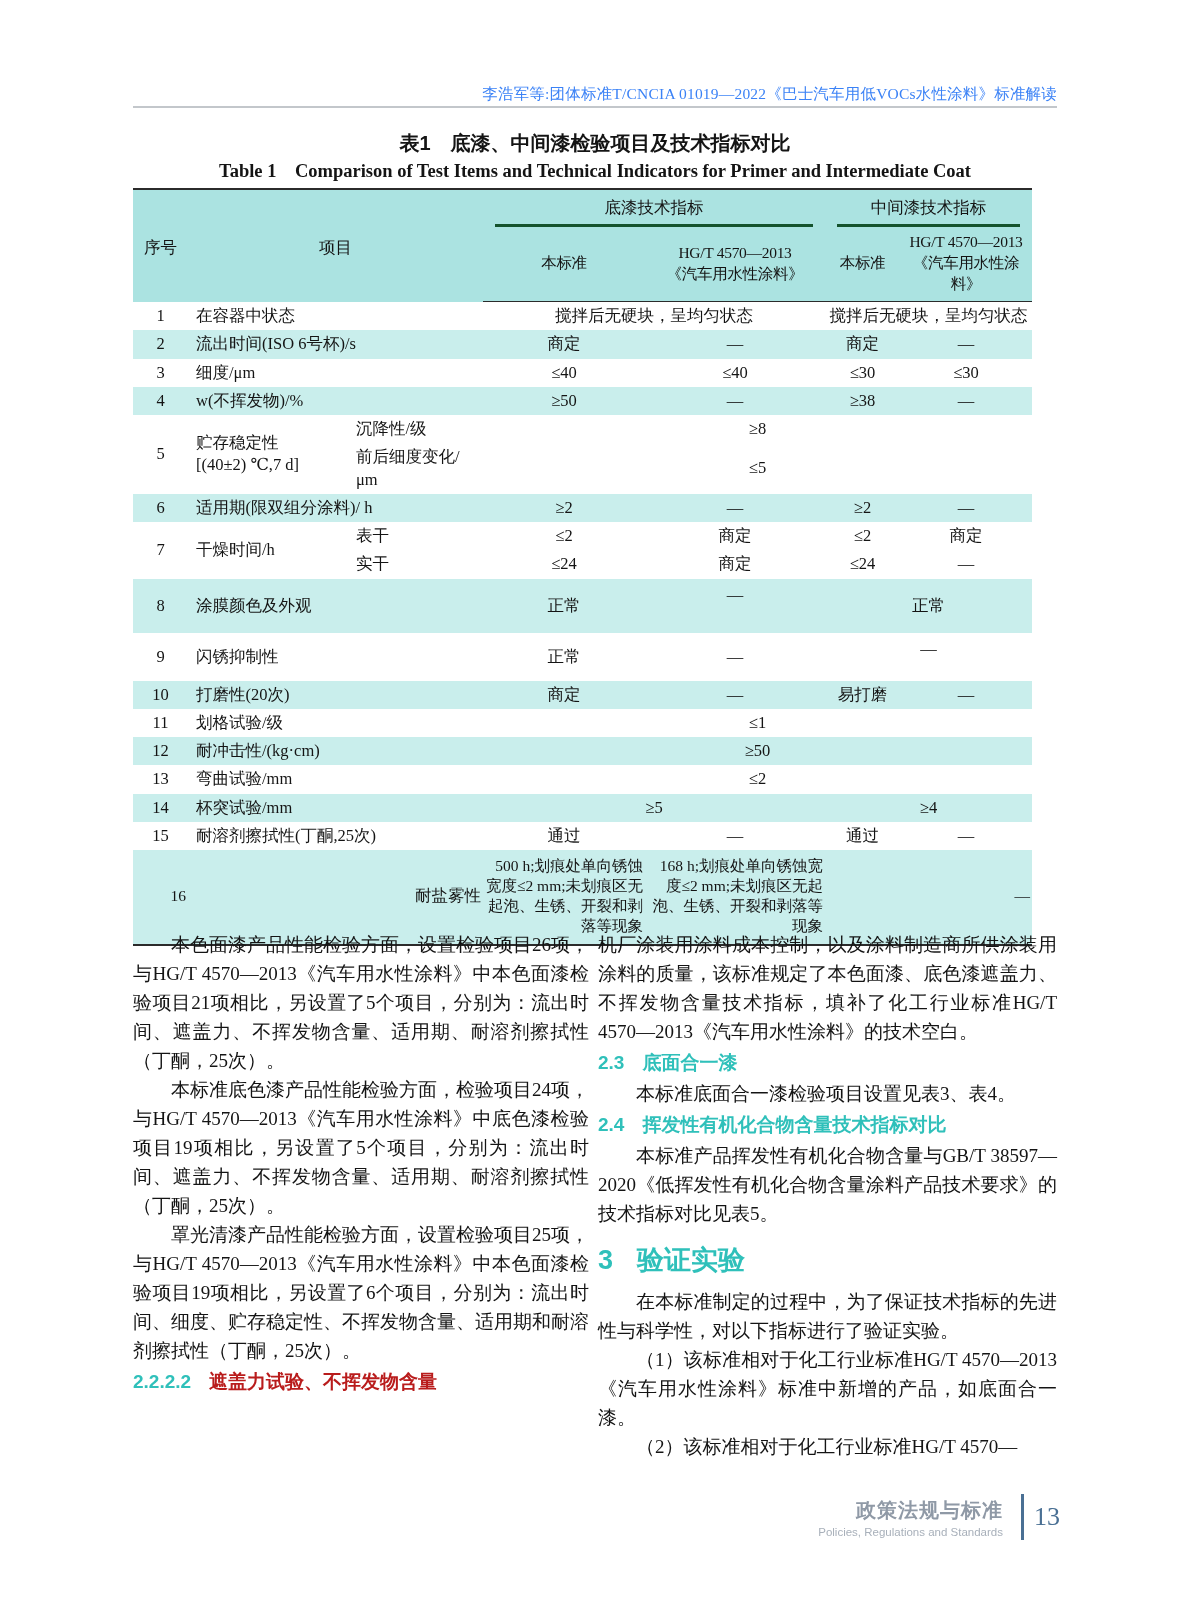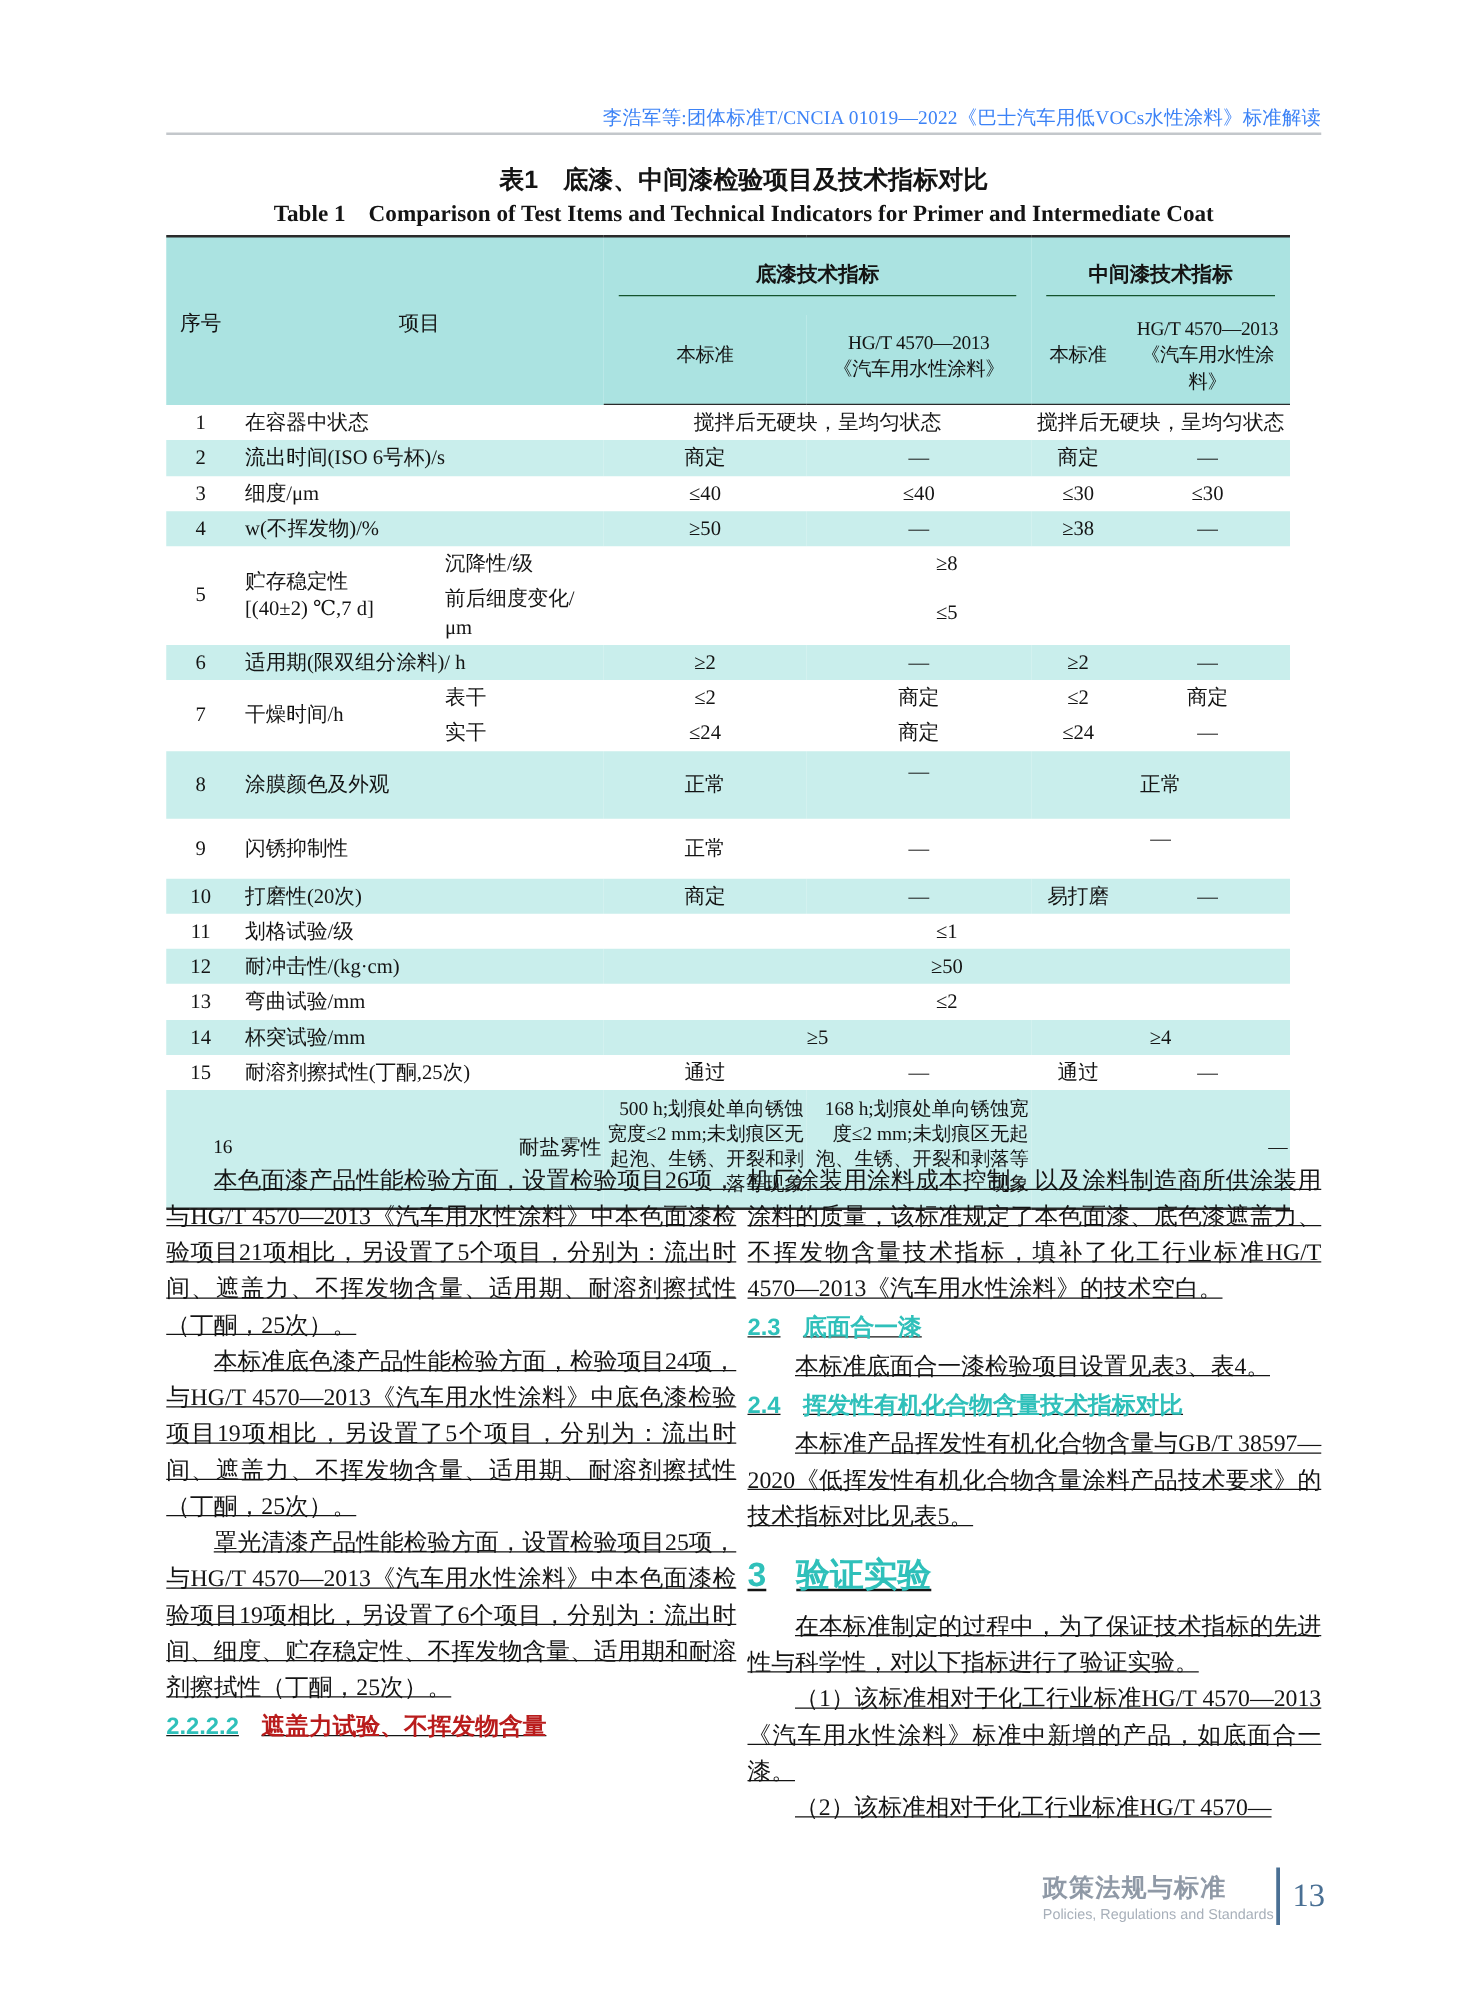--- a/index.html
+++ b/index.html
@@ -18,47 +18,47 @@
                 font-weight:bold;font-size:18.5px;}
 
   
   table.cmp{position:absolute;left:133px;top:188px;width:899px;border-collapse:collapse;table-layout:fixed;
             font-size:16.5px;border-top:2px solid #2b2b2b;border-bottom:2px solid #2b2b2b;}
   table.cmp th,table.cmp td{padding:3px 2px;text-align:center;vertical-align:middle;
             white-space:pre-line;font-weight:normal;line-height:1.35;}
   table.cmp thead tr{background:var(--hdr-bg);}
   table.cmp thead tr.sub th{border-bottom:1.5px solid #2b2b2b;font-size:15.5px;letter-spacing:-0.3px;padding:2px 0 6px;}
   table.cmp thead tr.grp-row th{padding-top:7px;}
-  .grp-line{border-bottom:1px solid #14532d;margin:12px 10px;padding-bottom:5px;font-size:16.5px;font-weight:bold;}
+  .grp-line{border-bottom:3px solid #14532d;margin:0 10px;padding-bottom:5px;font-size:16.5px;}
   table.cmp tr.shade{background:var(--stripe-bg);}
   table.cmp td.l{text-align:left;padding-left:8px;}
   table.cmp td.up{vertical-align:top;padding-top:5px;}
   table.cmp tr.tall{height:54px;}
   table.cmp tr.tall2{height:48px;}
   table.cmp tr.salt td{font-size:15.5px;line-height:20px;padding-top:6px;padding-bottom:8px;text-align:right;}
   table.cmp tr.salt td.l{font-size:16.5px;}
 
   
-  .col{position:absolute;top:930px;font-size:19px;line-height:29px;text-align:justify;text-decoration:underline;}
+  .col{position:absolute;top:930px;font-size:19px;line-height:29px;text-align:justify;}
   .col-left{left:133px;width:456px;}
   .col-right{left:598px;width:459px;}
   .para{margin:0;text-indent:2em;}
   .para.cont{text-indent:0;}
   .h-h4,.h-h2{font-family:"Liberation Sans","DejaVu Sans",sans-serif;font-weight:bold;
               font-size:19px;margin:2px 0;}
   .h-h1{font-family:"Liberation Sans","DejaVu Sans",sans-serif;font-weight:bold;
         font-size:27px;margin:18px 0 12px;}
   .hnum{color:var(--accent);margin-right:18px;}
   .h-h1 .hnum{margin-right:24px;}
   .htxt{color:var(--accent);}
   .htxt.dark{color:#b91c1c;}
 
   
   .footer{position:absolute;right:127px;top:1494px;display:flex;align-items:center;}
-  .footer-labels{text-align:left;margin-right:2px;}
+  .footer-labels{text-align:right;margin-right:18px;}
   .footer-cn{font-family:"Liberation Sans","DejaVu Sans",sans-serif;font-weight:bold;
              font-size:20px;color:#8f99a6;letter-spacing:1px;}
   .footer-en{font-family:"Liberation Sans","DejaVu Sans",sans-serif;font-size:11.5px;color:#a8b0ba;margin-top:2px;}
   .footer-bar{width:3px;height:46px;background:var(--footer-blue);margin-right:10px;}
   .page-num{font-size:26px;color:var(--footer-blue);}
 </style>
 </head>
 <body>
 
 <div class="page">

